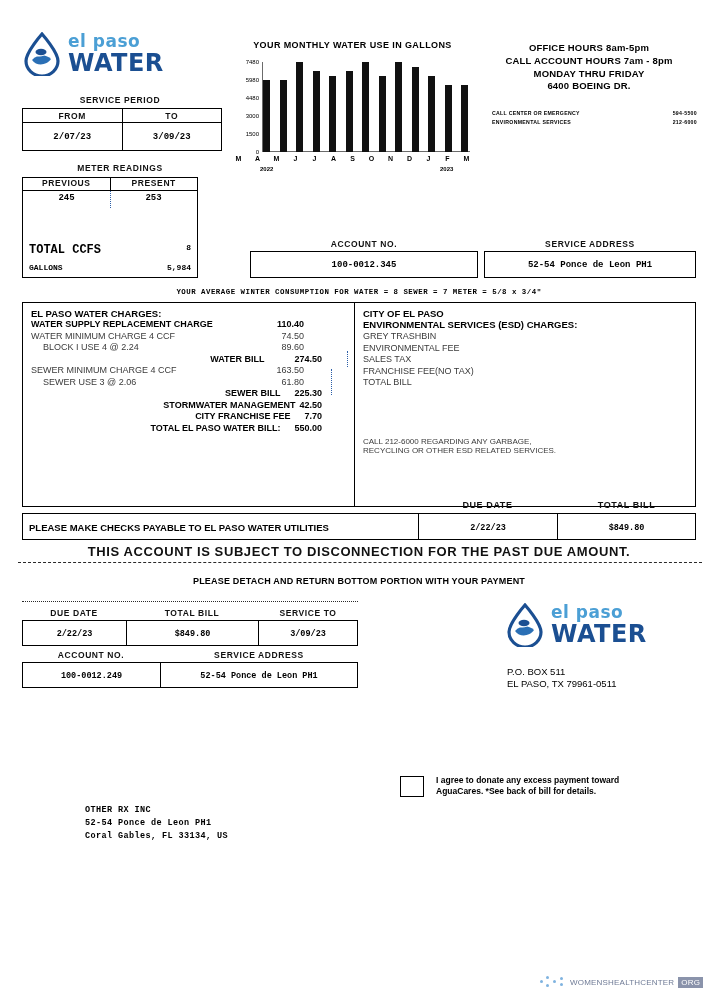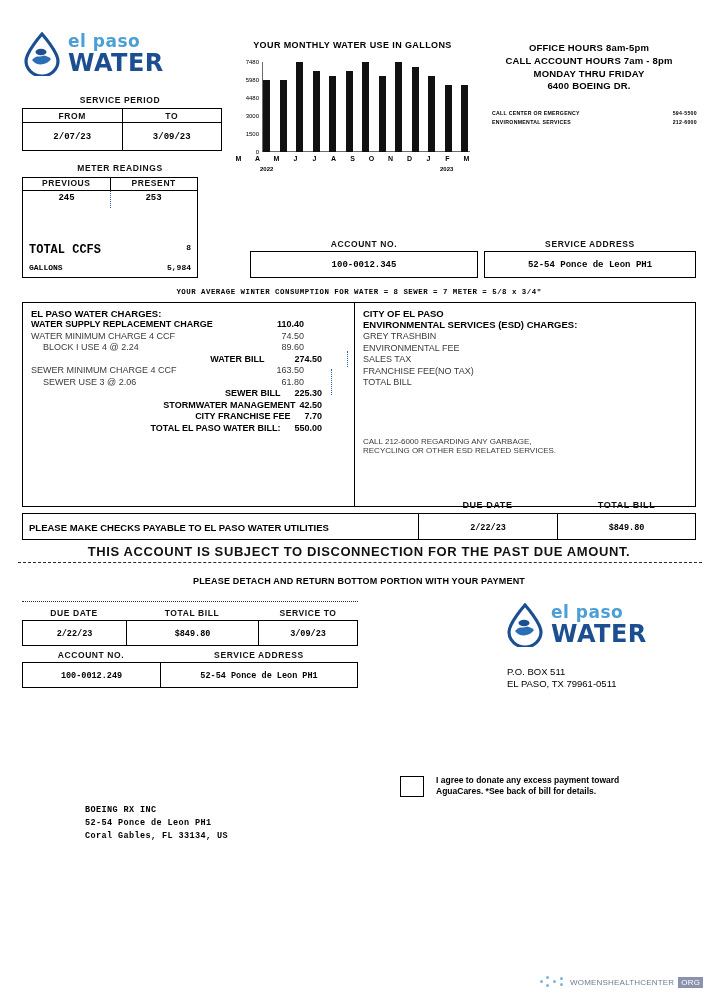--- a/index.html
+++ b/index.html
@@ -335,21 +335,21 @@
 
   <div style="position:absolute; left:400px; top:775px; display:flex; align-items:center; gap:12px;">
     <span class="box" style="display:inline-block; width:24px; height:21px; background:#fff;"></span>
     <span style="font-size:8.5px; line-height:1.35; font-weight:bold;">
       <span style="display:block;">I agree to donate any excess payment toward</span>
       <span style="display:block;">AguaCares. *See back of bill for details.</span>
     </span>
   </div>
 
   <div style="position:absolute; left:85px; top:805px;">
-    <div class="mono" style="font-size:8.5px; letter-spacing:.4px;">BOEING RX INC</div>
+    <div class="mono" style="font-size:8.5px; letter-spacing:.4px;">OTHER RX INC</div>
     <div class="mono" style="font-size:8.5px; letter-spacing:.4px; margin-top:3px;">52-54 Ponce de Leon PH1</div>
     <div class="mono" style="font-size:8.5px; letter-spacing:.4px; margin-top:3px;">Coral Gables, FL 33134, US</div>
   </div>
 
   <div class="wm" style="left:540px; top:976px;">
     <span class="dots">
       <i style="left:0; top:4px;"></i>
         <i style="left:6px; top:0;"></i>
         <i style="left:6px; top:8px;"></i>
       <i style="left:13px; top:4px;"></i>

